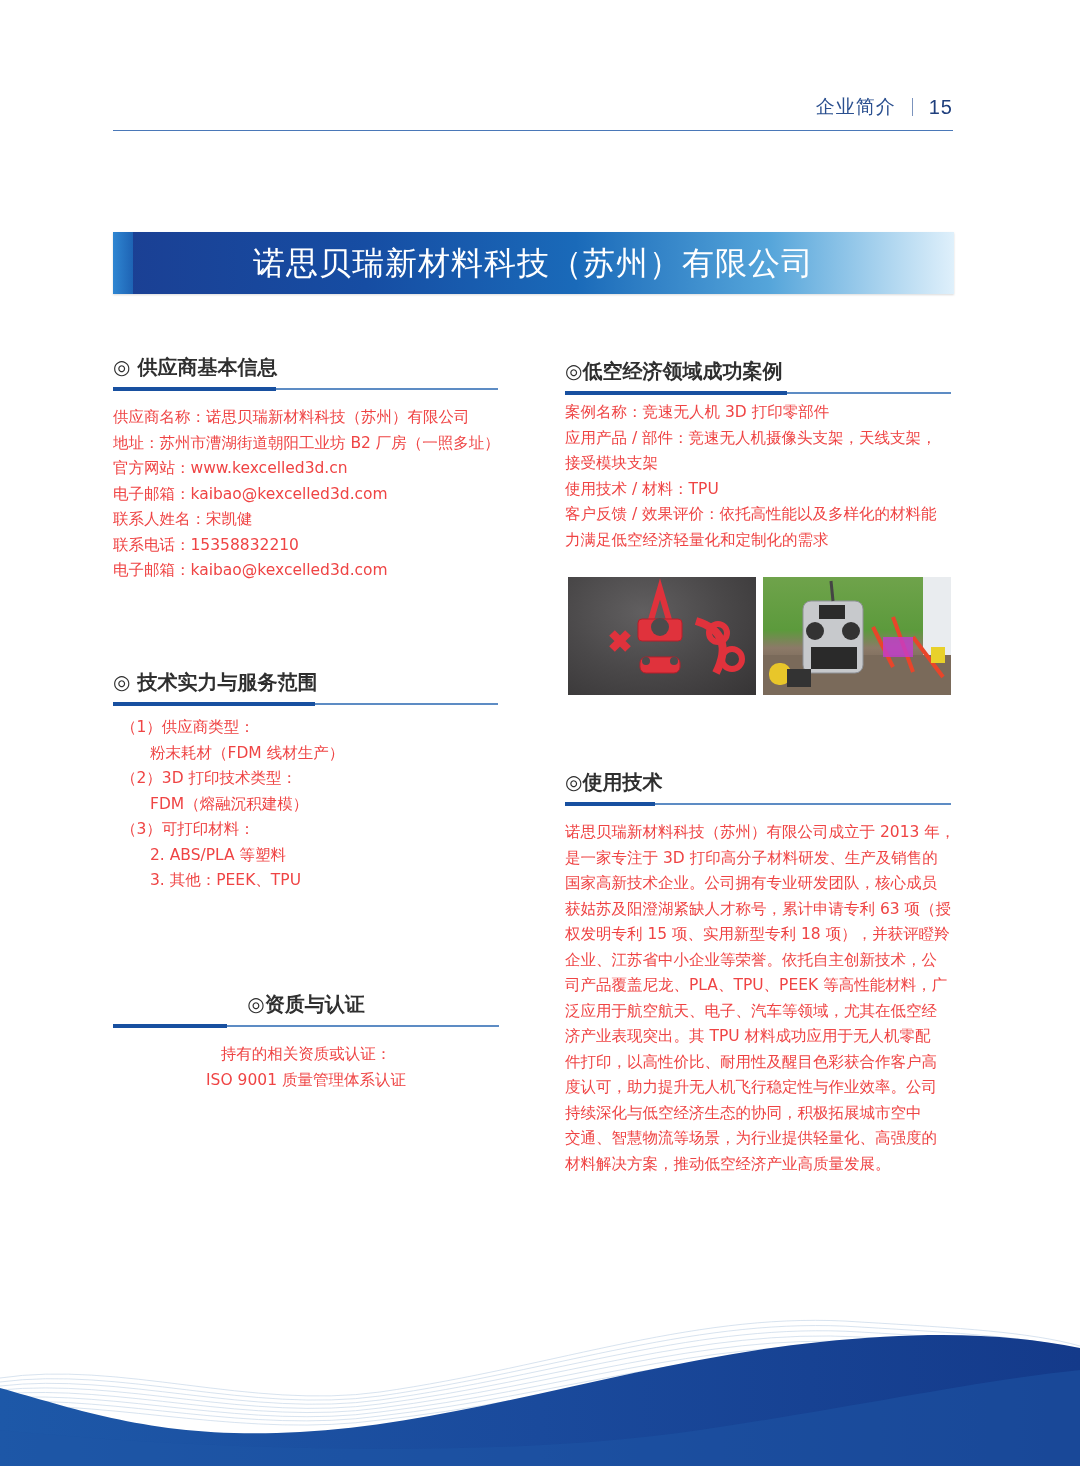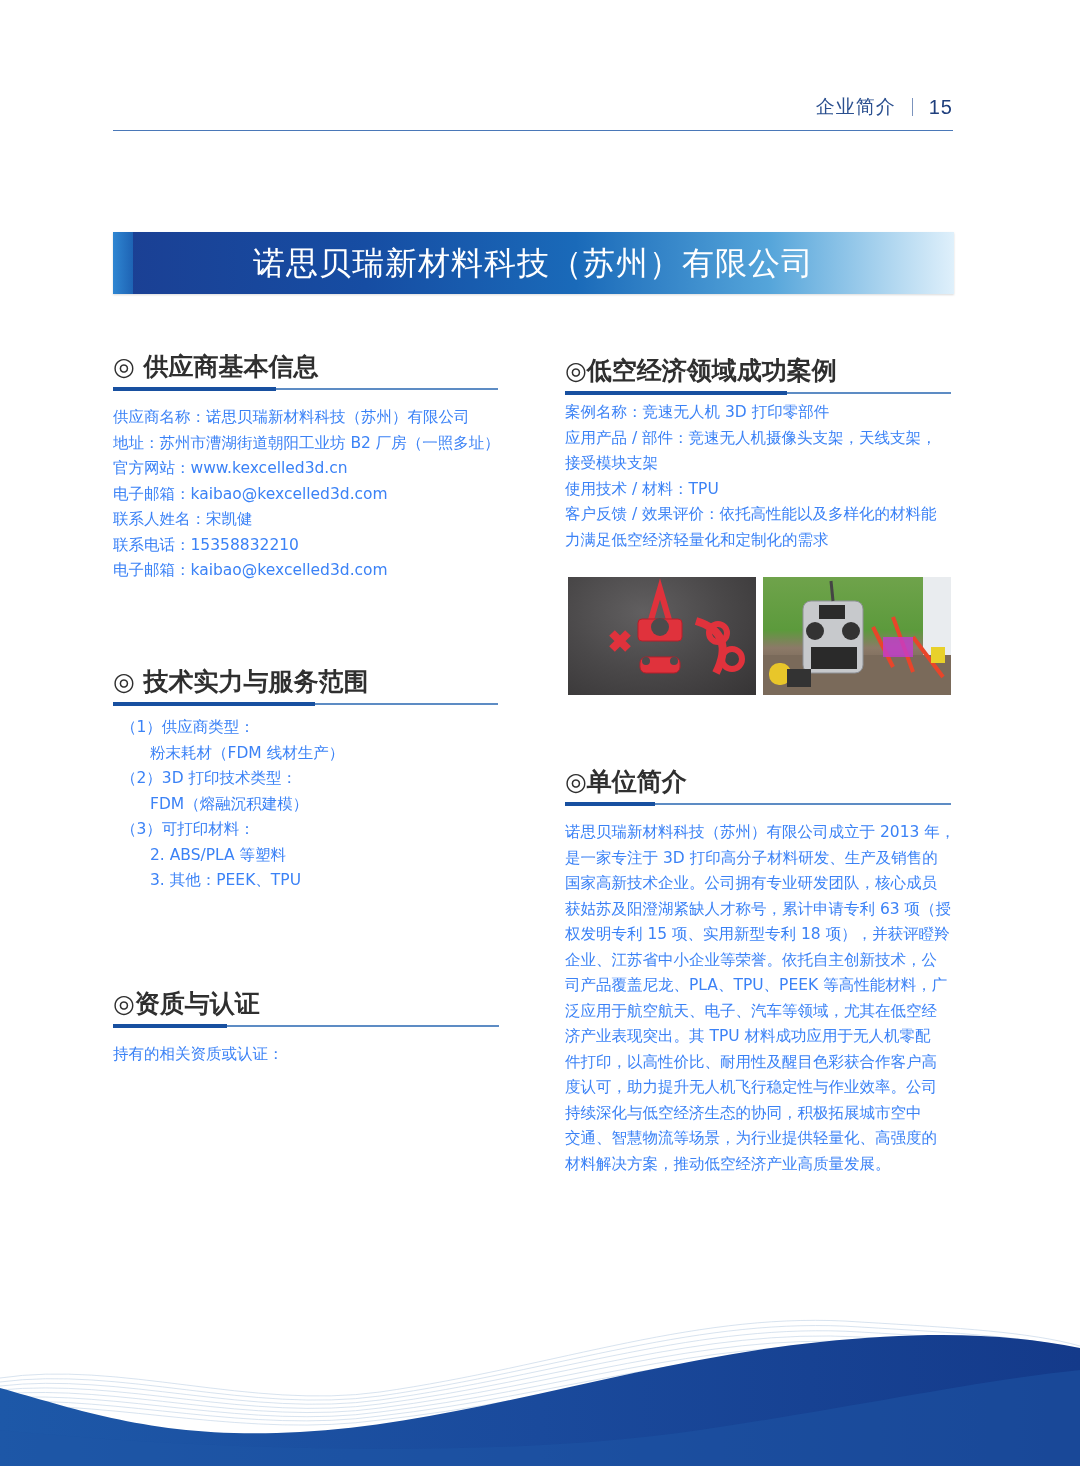--- a/index.html
+++ b/index.html
@@ -30,30 +30,30 @@
     position: absolute; left: 0; top: 0; width: 20px; height: 100%;
     background: linear-gradient(90deg, #2f86d2, #1e63b4);
   }
   .title-banner .title {
     position: absolute; left: 0; right: 0; top: 0; height: 62px; line-height: 62px;
     text-align: center; color: #ffffff; font-size: 32px; letter-spacing: 1px;
   }
 
   .section { position: absolute; }
   .sec-title {
-    font-size: 25px; font-weight: bold; color: #2f2f2f; height: 30px; line-height: 30px;
+    font-size: 20px; font-weight: bold; color: #2f2f2f; height: 30px; line-height: 30px;
     white-space: nowrap;
   }
   .sec-rule {
     position: relative; height: 2px; margin-top: 6px; background: #5d8cc4;
   }
   .sec-rule .thick {
     position: absolute; left: 0; top: -1px; height: 4px; background: #1850a0;
   }
-  .body-text { font-size: 15.5px; line-height: 25.5px; color: #3b82f6; }
+  .body-text { font-size: 15.5px; line-height: 25.5px; color: #ef4444; }
   .body-text .line { white-space: nowrap; }
   .indent1 { padding-left: 8px; }
   .indent2 { padding-left: 37px; }
 
   .photo {
     position: absolute; top: 577px; height: 118px; overflow: hidden;
   }
   .photo-parts {
     left: 568px; width: 188px;
     background: radial-gradient(ellipse at 40% 30%, #615f60 0%, #4a4849 50%, #363435 100%);
@@ -106,27 +106,28 @@
     <div class="line indent1">（1）供应商类型：</div>
     <div class="line indent2">粉末耗材（FDM 线材生产）</div>
     <div class="line indent1">（2）3D 打印技术类型：</div>
     <div class="line indent2">FDM（熔融沉积建模）</div>
     <div class="line indent1">（3）可打印材料：</div>
     <div class="line indent2">2. ABS/PLA 等塑料</div>
     <div class="line indent2">3. 其他：PEEK、TPU</div>
   </div>
 </div>
 
-<div class="section" style="left:113px; top:989px; width:386px;">
+<div class="section" style="left:113px; top:989px; width:386px;text-align:center;">
   <div class="sec-title">◎资质与认证</div>
   <div class="sec-rule">
       <div class="thick" style="width:114px;"></div>
     </div>
   <div class="body-text" style="margin-top:15px;">
     <div class="line">持有的相关资质或认证：</div>
+    <div class="line">ISO 9001 质量管理体系认证</div>
   </div>
 </div>
 
 <div class="section" style="left:565px; top:356px; width:386px;">
   <div class="sec-title">◎低空经济领域成功案例</div>
   <div class="sec-rule">
       <div class="thick" style="width:222px;"></div>
     </div>
   <div class="body-text" style="margin-top:6px;">
     <div class="line">案例名称：竞速无人机 3D 打印零部件</div>
@@ -174,21 +175,21 @@
         <path d="M150 60 L180 100"></path>
     </g>
     <rect x="120" y="60" width="30" height="20" fill="#c43bd0" opacity="0.8"></rect>
     <rect x="168" y="70" width="14" height="16" fill="#e8d12a"></rect>
     <rect x="6" y="86" width="22" height="22" rx="10" fill="#e8c62a"></rect>
     <rect x="24" y="92" width="24" height="18" fill="#333"></rect>
   </svg>
 </div>
 
 <div class="section" style="left:565px; top:767px; width:386px;">
-  <div class="sec-title">◎单位简介</div>
+  <div class="sec-title">◎使用技术</div>
   <div class="sec-rule">
       <div class="thick" style="width:90px;"></div>
     </div>
   <div class="body-text" style="margin-top:15px;">
     <div class="line">诺思贝瑞新材料科技（苏州）有限公司成立于 2013 年，</div>
     <div class="line">是一家专注于 3D 打印高分子材料研发、生产及销售的</div>
     <div class="line">国家高新技术企业。公司拥有专业研发团队，核心成员</div>
     <div class="line">获姑苏及阳澄湖紧缺人才称号，累计申请专利 63 项（授</div>
     <div class="line">权发明专利 15 项、实用新型专利 18 项），并获评瞪羚</div>
     <div class="line">企业、江苏省中小企业等荣誉。依托自主创新技术，公</div>

